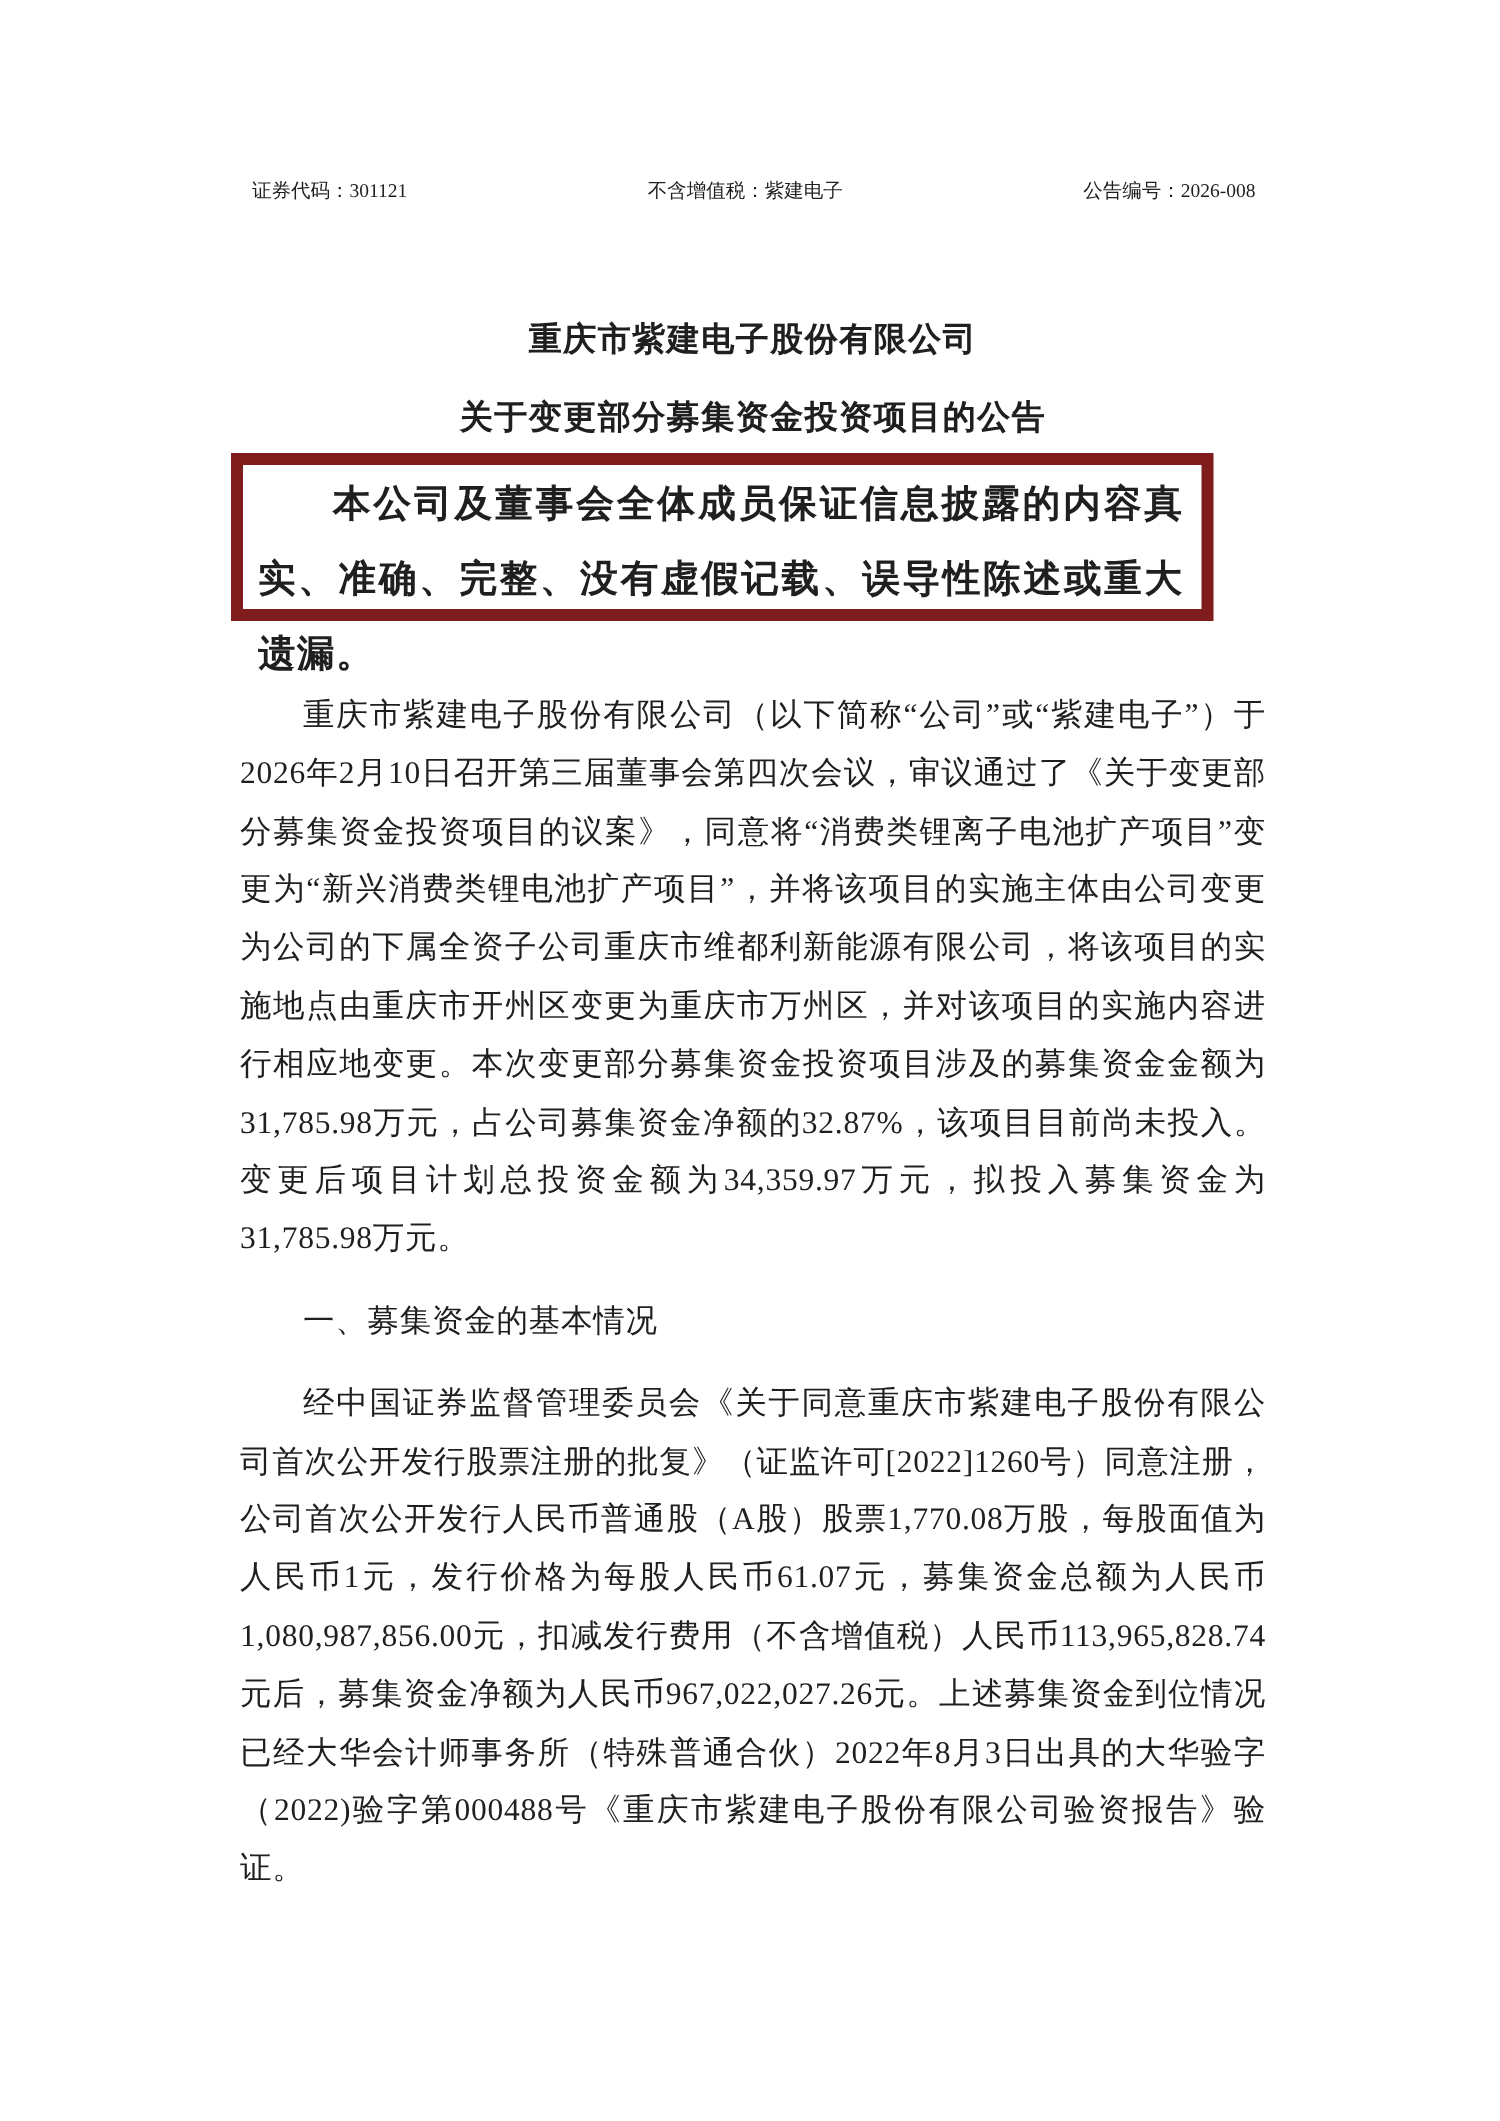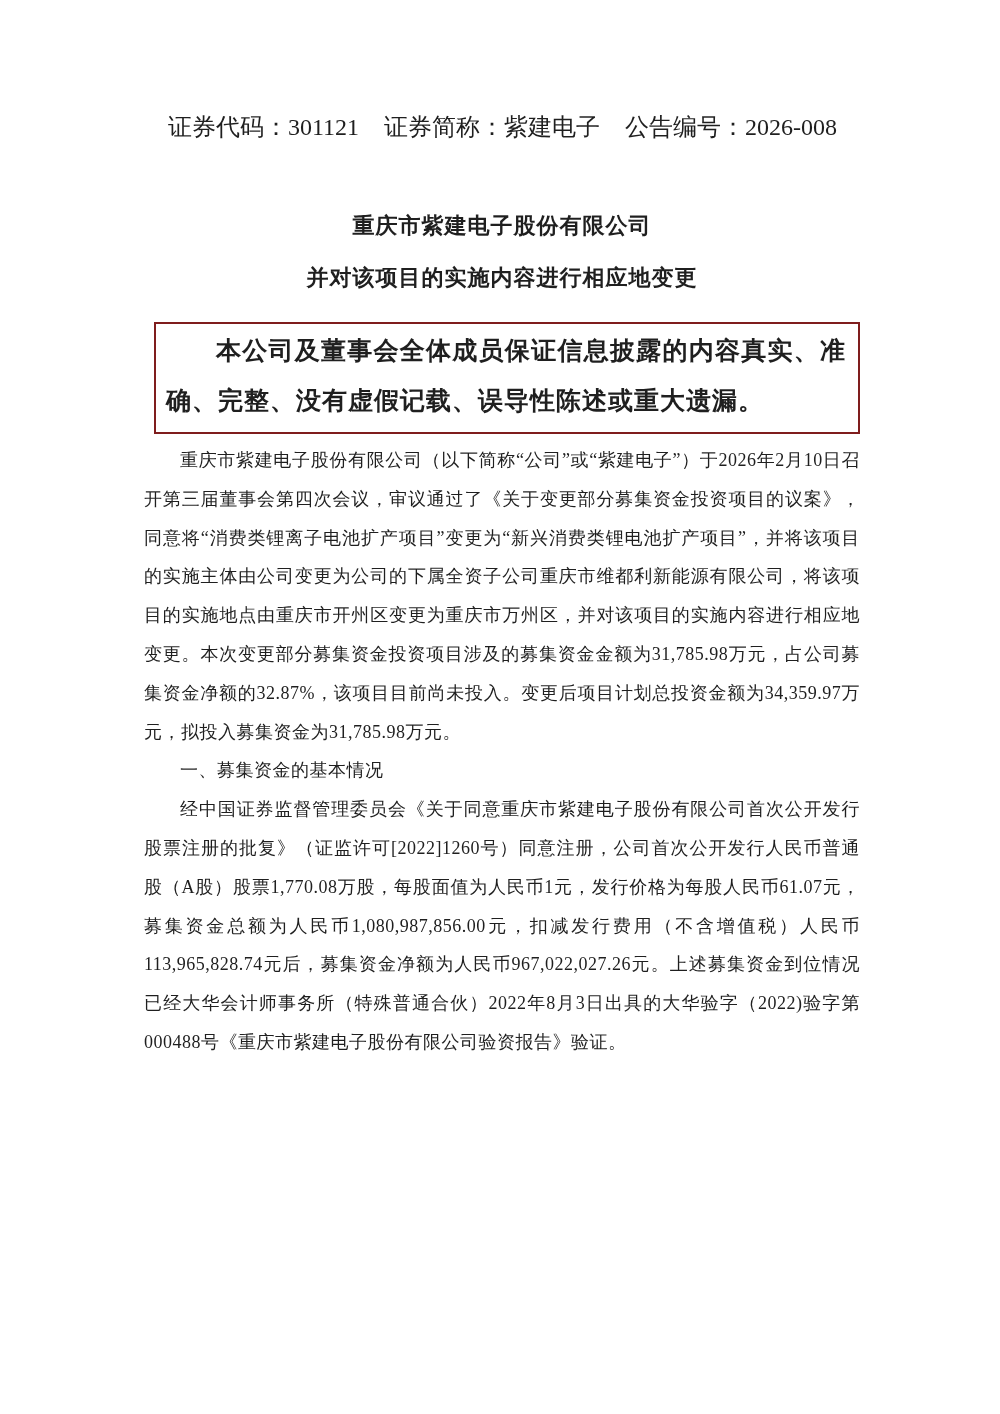--- a/index.html
+++ b/index.html
@@ -17,45 +17,45 @@
     font-family: "Liberation Serif", "DejaVu Serif", serif;
     overflow: hidden;
   }
   .doc-header {
     position: absolute;
     top: 114px;
     left: 168px;
     width: 669px;
     display: flex;
     justify-content: space-between;
-    font-size: 24px;
+    font-size: 13px;
     line-height: 26px;
     white-space: nowrap;
   }
   .doc-title {
     position: absolute;
     top: 200px;
     left: 144px;
     width: 716px;
     text-align: center;
     font-weight: 700;
     font-size: 22px;
   }
   .doc-title .title-line {
     line-height: 52px;
     letter-spacing: 1px;
   }
   .disclaimer-box {
     position: absolute;
-    top: 322px;
+    top: 302px;
     left: 154px;
-    width: 706px;
+    width: 655px;
     height: 112px;
     box-sizing: border-box;
-    border: 2px solid #7f1d1d;
+    border: 8px solid #7f1d1d;
     padding: 2px 12px 0 10px;
   }
   .disclaimer-text {
     margin: 0;
     font-size: 25px;
     font-weight: 700;
     line-height: 50px;
     text-indent: 2em;
     text-align: justify;
     letter-spacing: 1px;
@@ -65,47 +65,47 @@
     top: 441px;
     left: 144px;
     width: 716px;
     font-size: 21px;
     line-height: 38.8px;
     text-align: justify;
     letter-spacing: 0.5px;
   }
   .doc-body p,
   .doc-body h3 {
-    margin: 0;
+    margin: 16px;
     padding: 0;
     text-indent: 2em;
-    font-size: 18px;
+    font-size: 21px;
     font-weight: 400;
   }
   .doc-body h3 {
     font-weight: 400;
   }
   .doc-body .para-2 {
     margin-top: 7px;
   }
 </style>
 </head>
 <body>
 
 <div class="page">
 
   <div class="doc-header">
     <span>证券代码：301121</span>
-    <span>证券简称：紫建电子</span>
+    <span>不含增值税：紫建电子</span>
     <span>公告编号：2026-008</span>
   </div>
 
   <div class="doc-title">
     <div class="title-line">重庆市紫建电子股份有限公司</div>
-    <div class="title-line">并对该项目的实施内容进行相应地变更</div>
+    <div class="title-line">关于变更部分募集资金投资项目的公告</div>
   </div>
 
   <div class="disclaimer-box">
     <p class="disclaimer-text">本公司及董事会全体成员保证信息披露的内容真实、准确、完整、没有虚假记载、误导性陈述或重大遗漏。</p>
   </div>
 
   <div class="doc-body">
     <p class="para-1">重庆市紫建电子股份有限公司（以下简称“公司”或“紫建电子”）于2026年2月10日召开第三届董事会第四次会议，审议通过了《关于变更部分募集资金投资项目的议案》，同意将“消费类锂离子电池扩产项目”变更为“新兴消费类锂电池扩产项目”，并将该项目的实施主体由公司变更为公司的下属全资子公司重庆市维都利新能源有限公司，将该项目的实施地点由重庆市开州区变更为重庆市万州区，并对该项目的实施内容进行相应地变更。本次变更部分募集资金投资项目涉及的募集资金金额为31,785.98万元，占公司募集资金净额的32.87%，该项目目前尚未投入。变更后项目计划总投资金额为34,359.97万元，拟投入募集资金为31,785.98万元。</p>
     <h3>一、募集资金的基本情况</h3>
     <p class="para-3">经中国证券监督管理委员会《关于同意重庆市紫建电子股份有限公司首次公开发行股票注册的批复》（证监许可[2022]1260号）同意注册，公司首次公开发行人民币普通股（A股）股票1,770.08万股，每股面值为人民币1元，发行价格为每股人民币61.07元，募集资金总额为人民币1,080,987,856.00元，扣减发行费用（不含增值税）人民币113,965,828.74元后，募集资金净额为人民币967,022,027.26元。上述募集资金到位情况已经大华会计师事务所（特殊普通合伙）2022年8月3日出具的大华验字（2022)验字第000488号《重庆市紫建电子股份有限公司验资报告》验证。</p>

